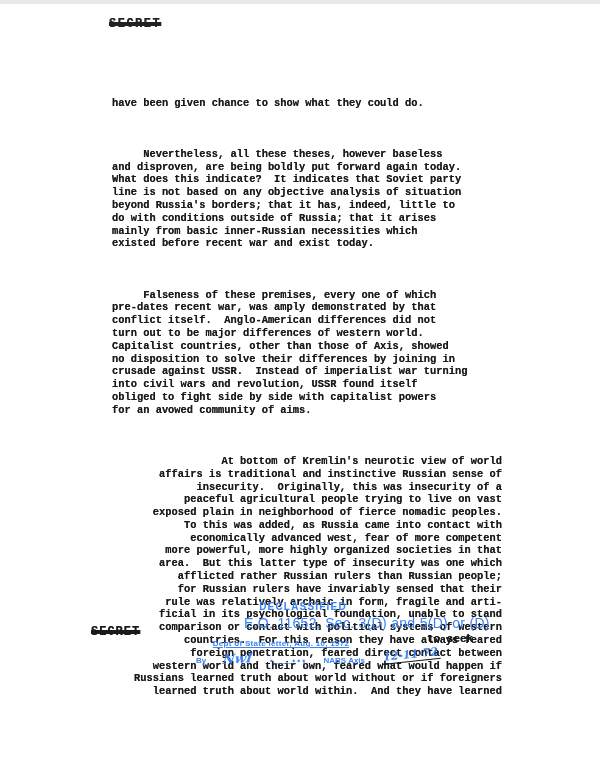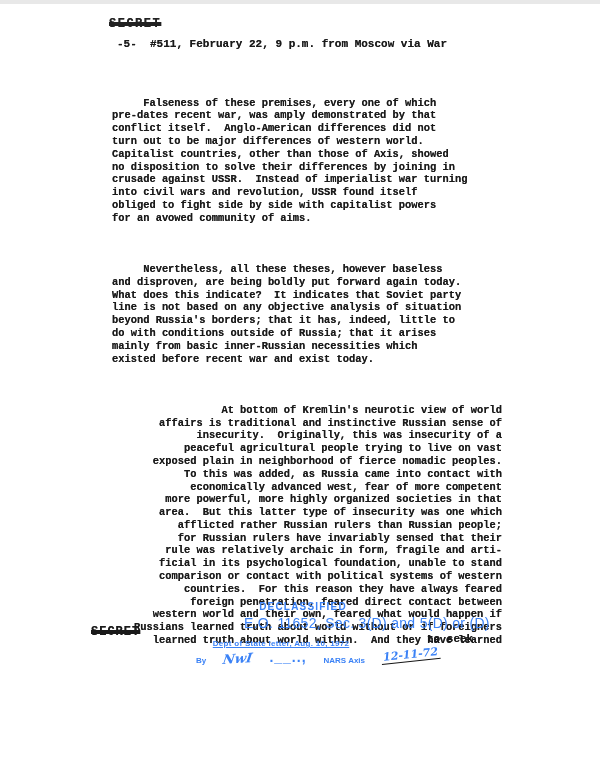--- a/index.html
+++ b/index.html
@@ -73,41 +73,41 @@
     transform:rotate(-6deg); transform-origin:left bottom;
   }
 </style>
 </head>
 <body>
 
 <div class="page">
 
   <div class="secret-top typed">SECRET</div>
 
-  <div class="header-line typed">-5-  #511, February 22, 9 p.m. from Moscow via War</div>
 
   <div class="body-text typed">
+    <div class="para">have been given chance to show what they could do.</div>
+    <div class="para">     Nevertheless, all these theses, however baseless
+and disproven, are being boldly put forward again today.
+What does this indicate?  It indicates that Soviet party
+line is not based on any objective analysis of situation
+beyond Russia's borders; that it has, indeed, little to
+do with conditions outside of Russia; that it arises
+mainly from basic inner-Russian necessities which
+existed before recent war and exist today.</div>
     <div class="para">     Falseness of these premises, every one of which
 pre-dates recent war, was amply demonstrated by that
 conflict itself.  Anglo-American differences did not
 turn out to be major differences of western world.
 Capitalist countries, other than those of Axis, showed
 no disposition to solve their differences by joining in
 crusade against USSR.  Instead of imperialist war turning
 into civil wars and revolution, USSR found itself
 obliged to fight side by side with capitalist powers
 for an avowed community of aims.</div>
-    <div class="para">     Nevertheless, all these theses, however baseless
-and disproven, are being boldly put forward again today.
-What does this indicate?  It indicates that Soviet party
-line is not based on any objective analysis of situation
-beyond Russia's borders; that it has, indeed, little to
-do with conditions outside of Russia; that it arises
-mainly from basic inner-Russian necessities which
-existed before recent war and exist today.</div>
     <div class="para">     At bottom of Kremlin's neurotic view of world
 affairs is traditional and instinctive Russian sense of
 insecurity.  Originally, this was insecurity of a
 peaceful agricultural people trying to live on vast
 exposed plain in neighborhood of fierce nomadic peoples.
 To this was added, as Russia came into contact with
 economically advanced west, fear of more competent
 more powerful, more highly organized societies in that
 area.  But this latter type of insecurity was one which
 afflicted rather Russian rulers than Russian people;

